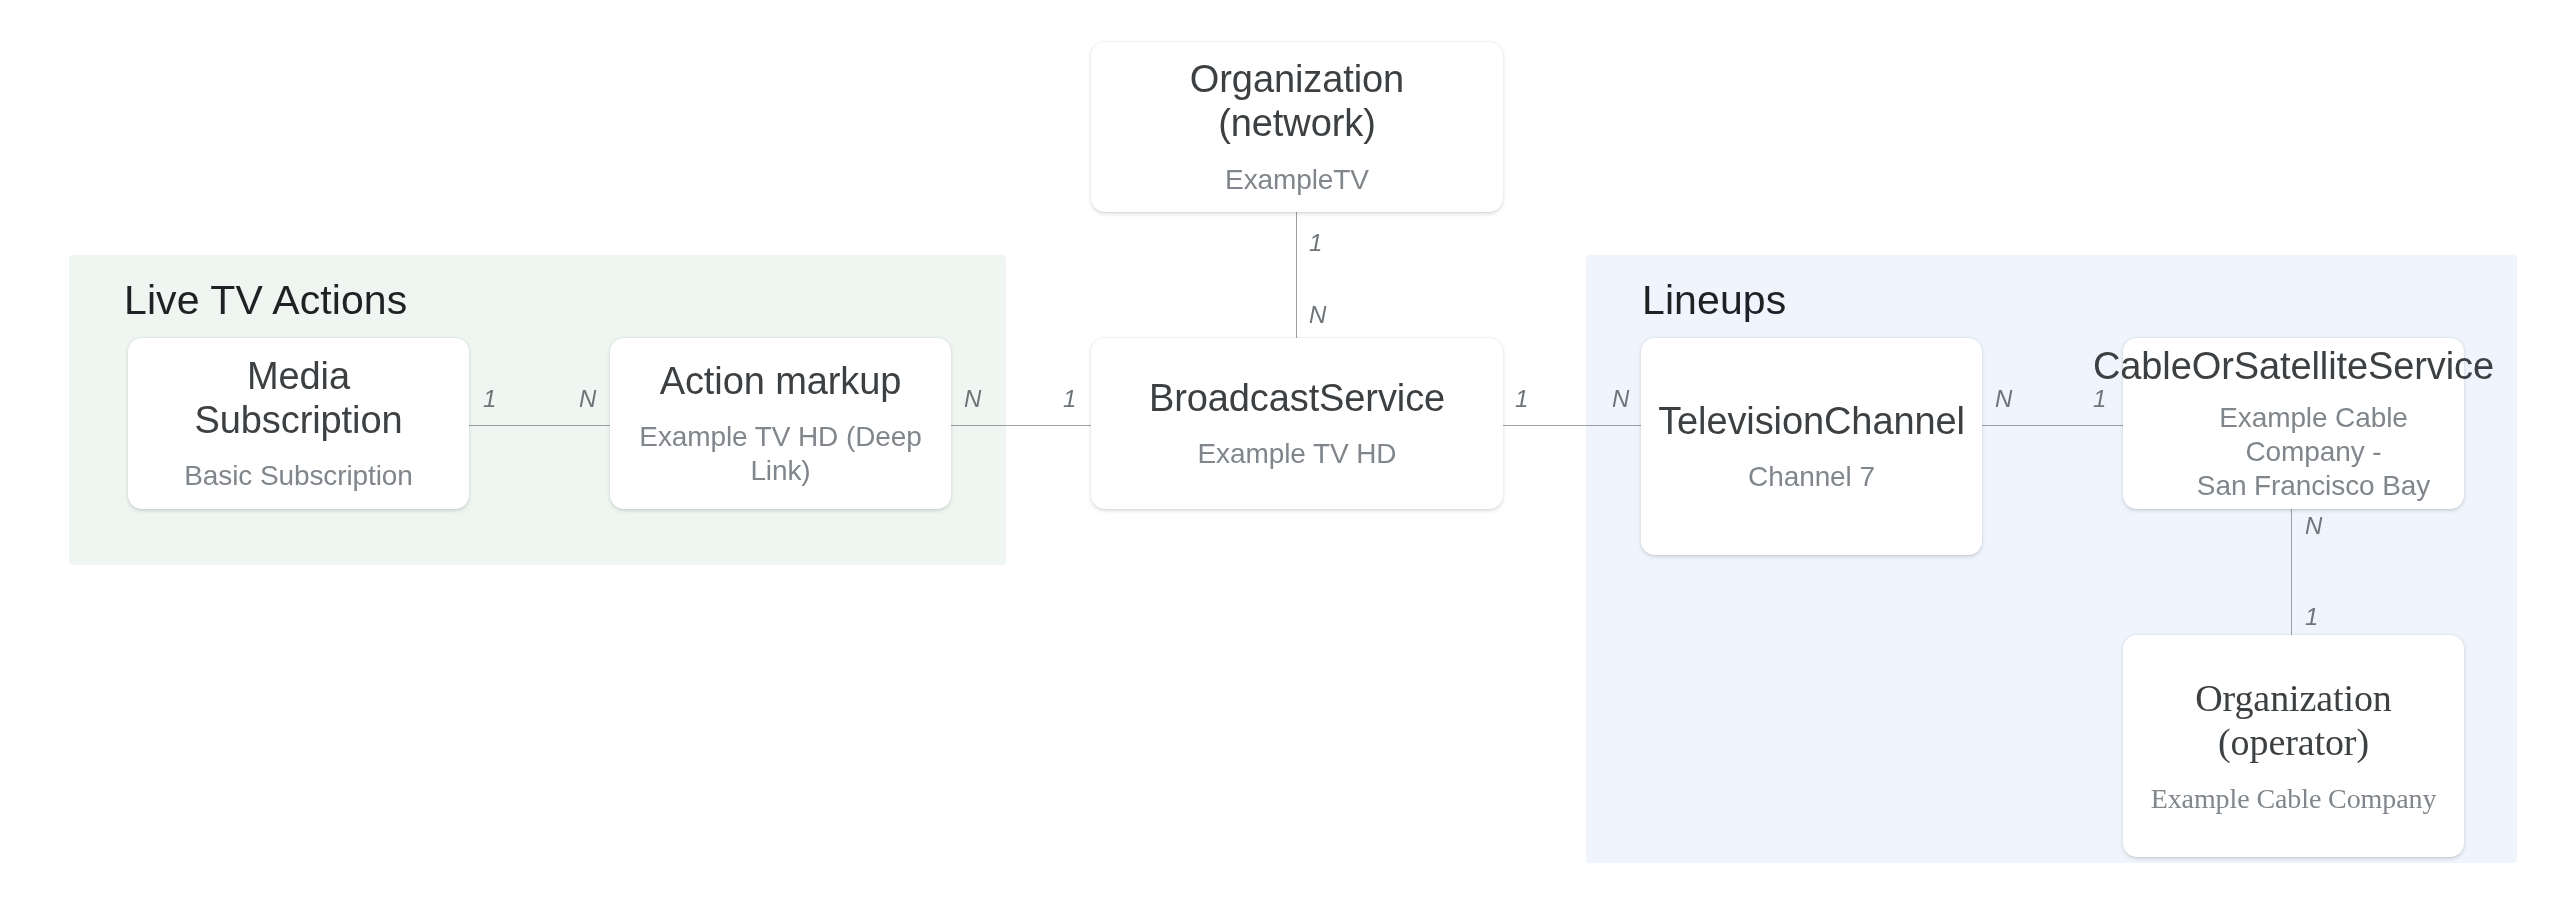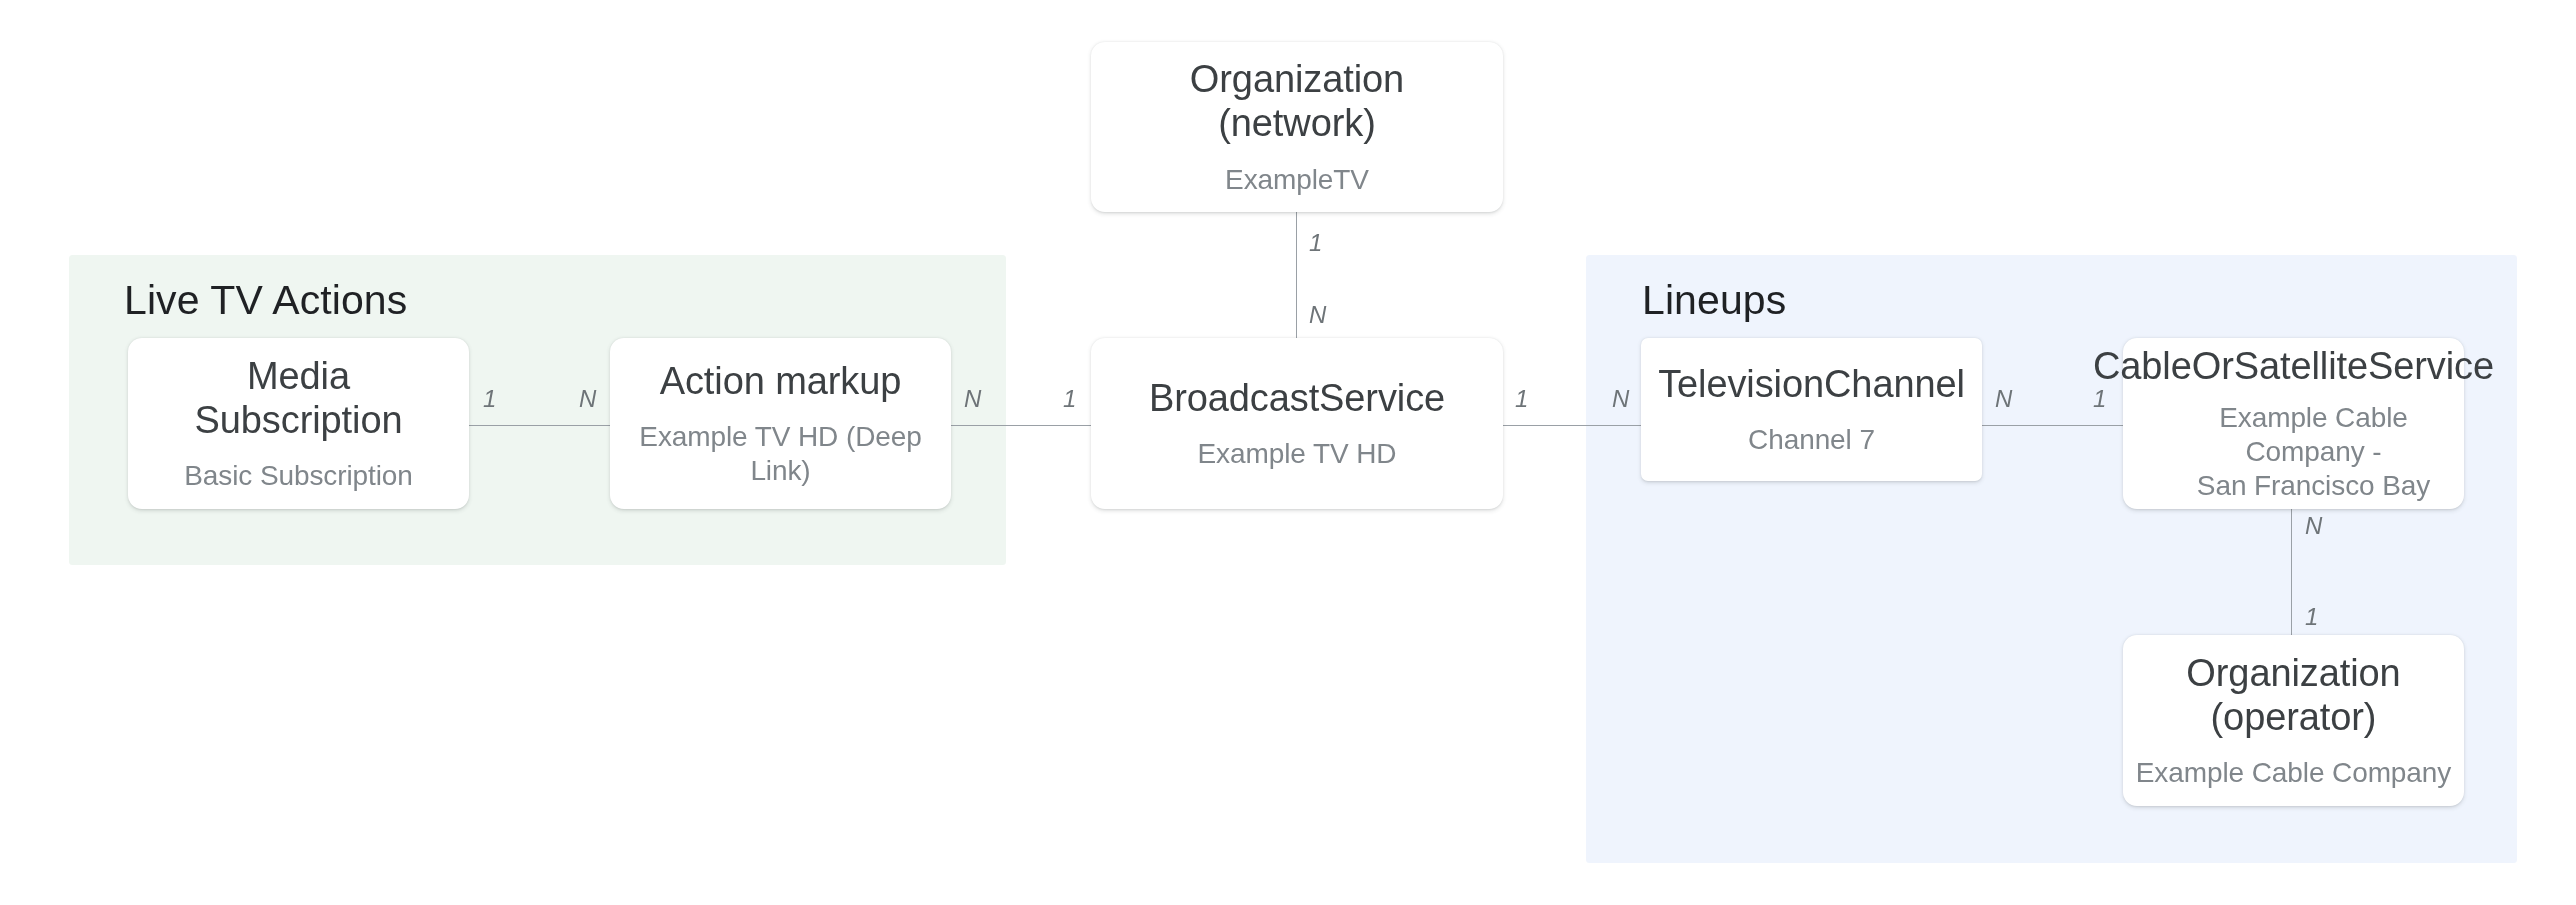--- a/index.html
+++ b/index.html
@@ -143,30 +143,30 @@
   <div class="node" style="left:610px; top:338px; width:341px; height:171px;">
     <div class="node-title">Action markup</div>
     <div class="node-sub">Example TV HD (Deep Link)</div>
   </div>
 
   <div class="node" style="left:1091px; top:338px; width:412px; height:171px;">
     <div class="node-title">BroadcastService</div>
     <div class="node-sub">Example TV HD</div>
   </div>
 
-  <div class="node" style="left:1641px; top:338px; width:341px; height:143px;border-radius:7px;">
+  <div class="node" style="left:1641px; top:338px; width:341px; height:217px;">
     <div class="node-title">TelevisionChannel</div>
     <div class="node-sub">Channel 7</div>
   </div>
 
   <div class="node tight" style="left:2123px; top:338px; width:341px; height:171px;">
     <div class="node-title">CableOrSatelliteService</div>
     <div class="node-sub">Example Cable Company -
 San Francisco Bay</div>
   </div>
 
-  <div class="node" style="left:2123px; top:635px; width:341px; height:171px;">
+  <div class="node" style="left:2123px; top:635px; width:341px; height:222px;font-family:Liberation Serif, serif;">
     <div class="node-title">Organization (operator)</div>
     <div class="node-sub">Example Cable Company</div>
   </div>
 
 </div>
 
 
 </body></html>

